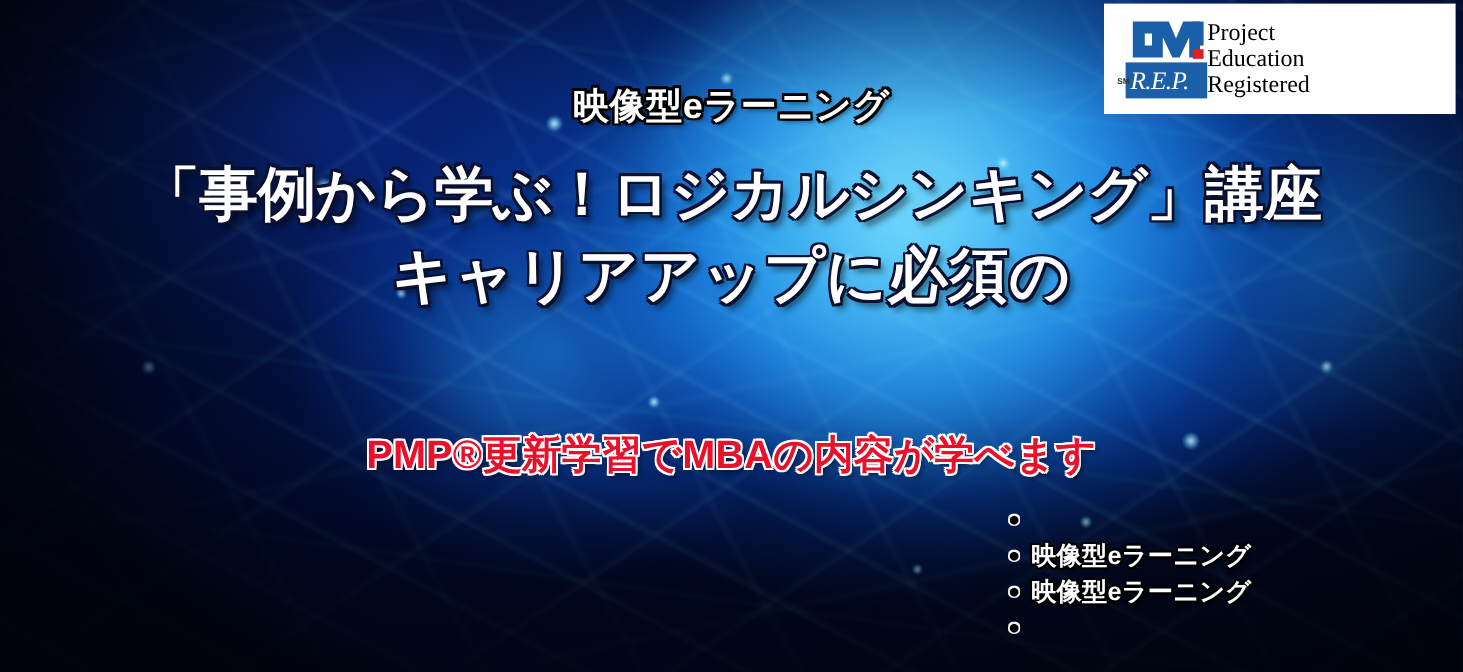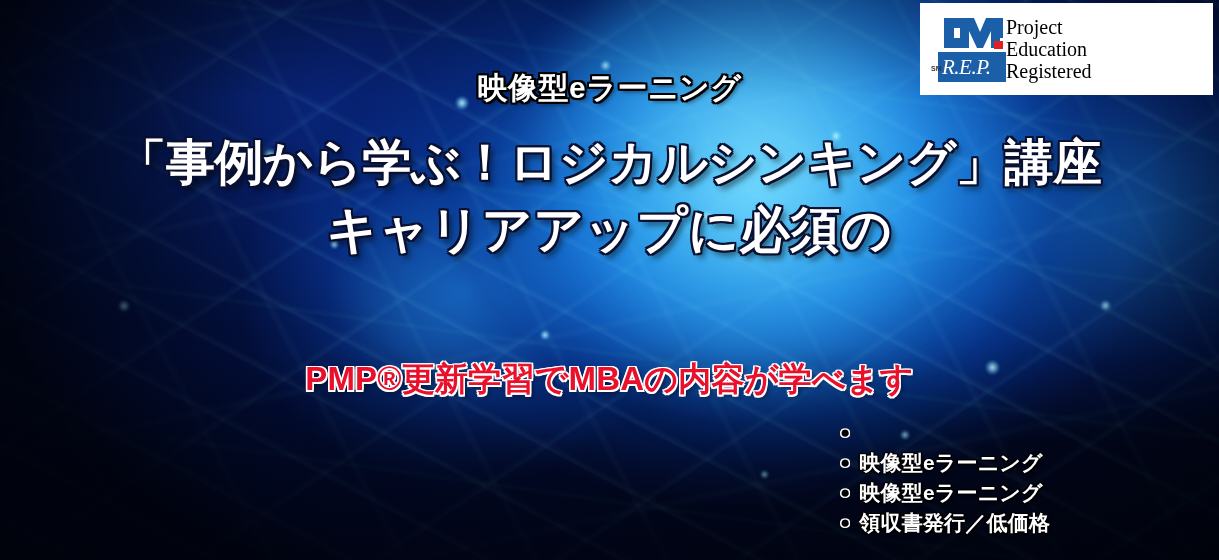--- a/index.html
+++ b/index.html
@@ -286,21 +286,20 @@
       <div class="feature-item">
         <span class="feature-bullet">●</span>
         <span class="feature-text">映像型eラーニング</span>
       </div>
       <div class="feature-item">
         <span class="feature-bullet">●</span>
         <span class="feature-text">映像型eラーニング</span>
       </div>
       <div class="feature-item">
         <span class="feature-bullet">●</span>
-        <span class="feature-text">領収書発行／低価格</span>
       </div>
     </div>
   </div>
 
   <div class="logo-card">
     <div class="logo-mark">
       <svg width="158" height="74" viewBox="0 0 158 74" xmlns="http://www.w3.org/2000/svg" aria-hidden="true">
 
         <rect x="8" y="2" width="68" height="68" fill="#ffffff"></rect>
 

